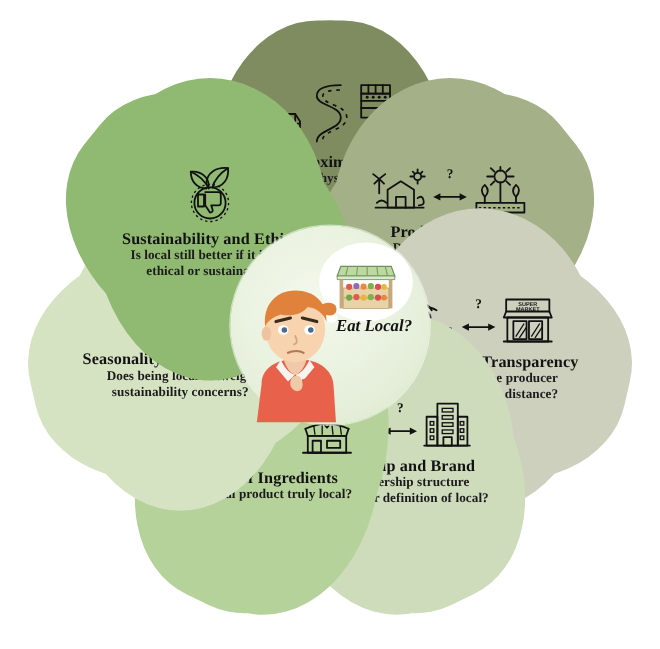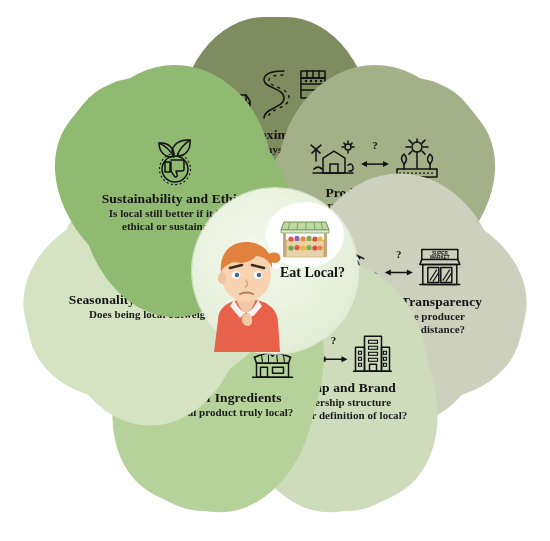--- a/index.html
+++ b/index.html
@@ -43,20 +43,21 @@
     letter-spacing:.05px;
   }
 
   
   #center{
     position:absolute;left:50%;top:50%;width:166px;height:166px;
     margin-left:-83px;margin-top:-83px;border-radius:50%;
     background:radial-gradient(circle at 42% 38%,#f3f8ec 0%,#e7f0dc 58%,#dbe8cc 100%);
     box-shadow:0 0 0 1px rgba(255,255,255,.55);
     z-index:40;
+    font-style:italic;
   }
   #center-label{
     position:absolute;left:88px;top:78px;width:74px;
     font-size:14px;font-weight:700;color:#121212;text-align:left;line-height:1;
   }
   .bubble{position:absolute;left:74px;top:14px;width:78px;height:66px;}
   .bubble-circle{
     position:absolute;left:0;top:0;width:78px;height:66px;border-radius:50%;
     background:#ffffff;
   }
@@ -292,20 +293,21 @@
               </g>
     <path stroke="#111" stroke-width="1.5" fill="none" stroke-linecap="round" stroke-linejoin="round" d="M5 20 L5 36 L39 36 L39 20"></path>
     <line stroke="#111" stroke-width="1.5" fill="none" stroke-linecap="round" stroke-linejoin="round" x1="22" y1="20" x2="22" y2="36"></line>
     <path stroke="#111" stroke-width="1.5" fill="none" stroke-linecap="round" stroke-linejoin="round" d="M13 32 q-5 -4 0 -8 q5 4 0 8 Z"></path>
     <path stroke="#111" stroke-width="1.5" fill="none" stroke-linecap="round" stroke-linejoin="round" d="M13 32 q5 -4 0 -8"></path>
     <path fill="#111" d="M31 23 L27 30 h3 l-1 6 l5 -8 h-3 Z"></path>
             </svg>
           </div>
           <div class="ttl">Seasonality and Energy Use</div>
           <div class="sub">Does being local outweigh</div>
+          <div class="sub">sustainability concerns?</div>
         </div>
       </div>
       <div class="petal p6" style="transform: translate(-100px, -79.9px); background: rgb(144, 185, 114); z-index: 16; border-radius: 50% / 46% 46% 54% 54%;">
         <div class="petal-inner" style="background: rgb(144, 185, 114); border-radius: 50% 50% 48% 48% / 52% 52% 60% 60%; transform: rotate(308.6deg); clip-path: none;"></div>
         <div class="content" style="top: 70px;">
           <div class="icon-wrap" style="height: 54px;">
             <svg width="50" height="50" viewBox="0 0 50 50">
     <path stroke="#111" stroke-width="1.5" fill="none" stroke-linecap="round" stroke-linejoin="round" d="M22 16 C22 7 30 2 40 3 C41 12 36 19 27 19"></path>
     <path stroke="#111" stroke-width="1.5" fill="none" stroke-linecap="round" stroke-linejoin="round" d="M24 18 C24 11 18 5 9 6 C9 14 14 20 22 20"></path>
     <path stroke="#111" stroke-width="1.5" fill="none" stroke-linecap="round" stroke-linejoin="round" d="M9 6 C16 9 21 14 24 20"></path>

